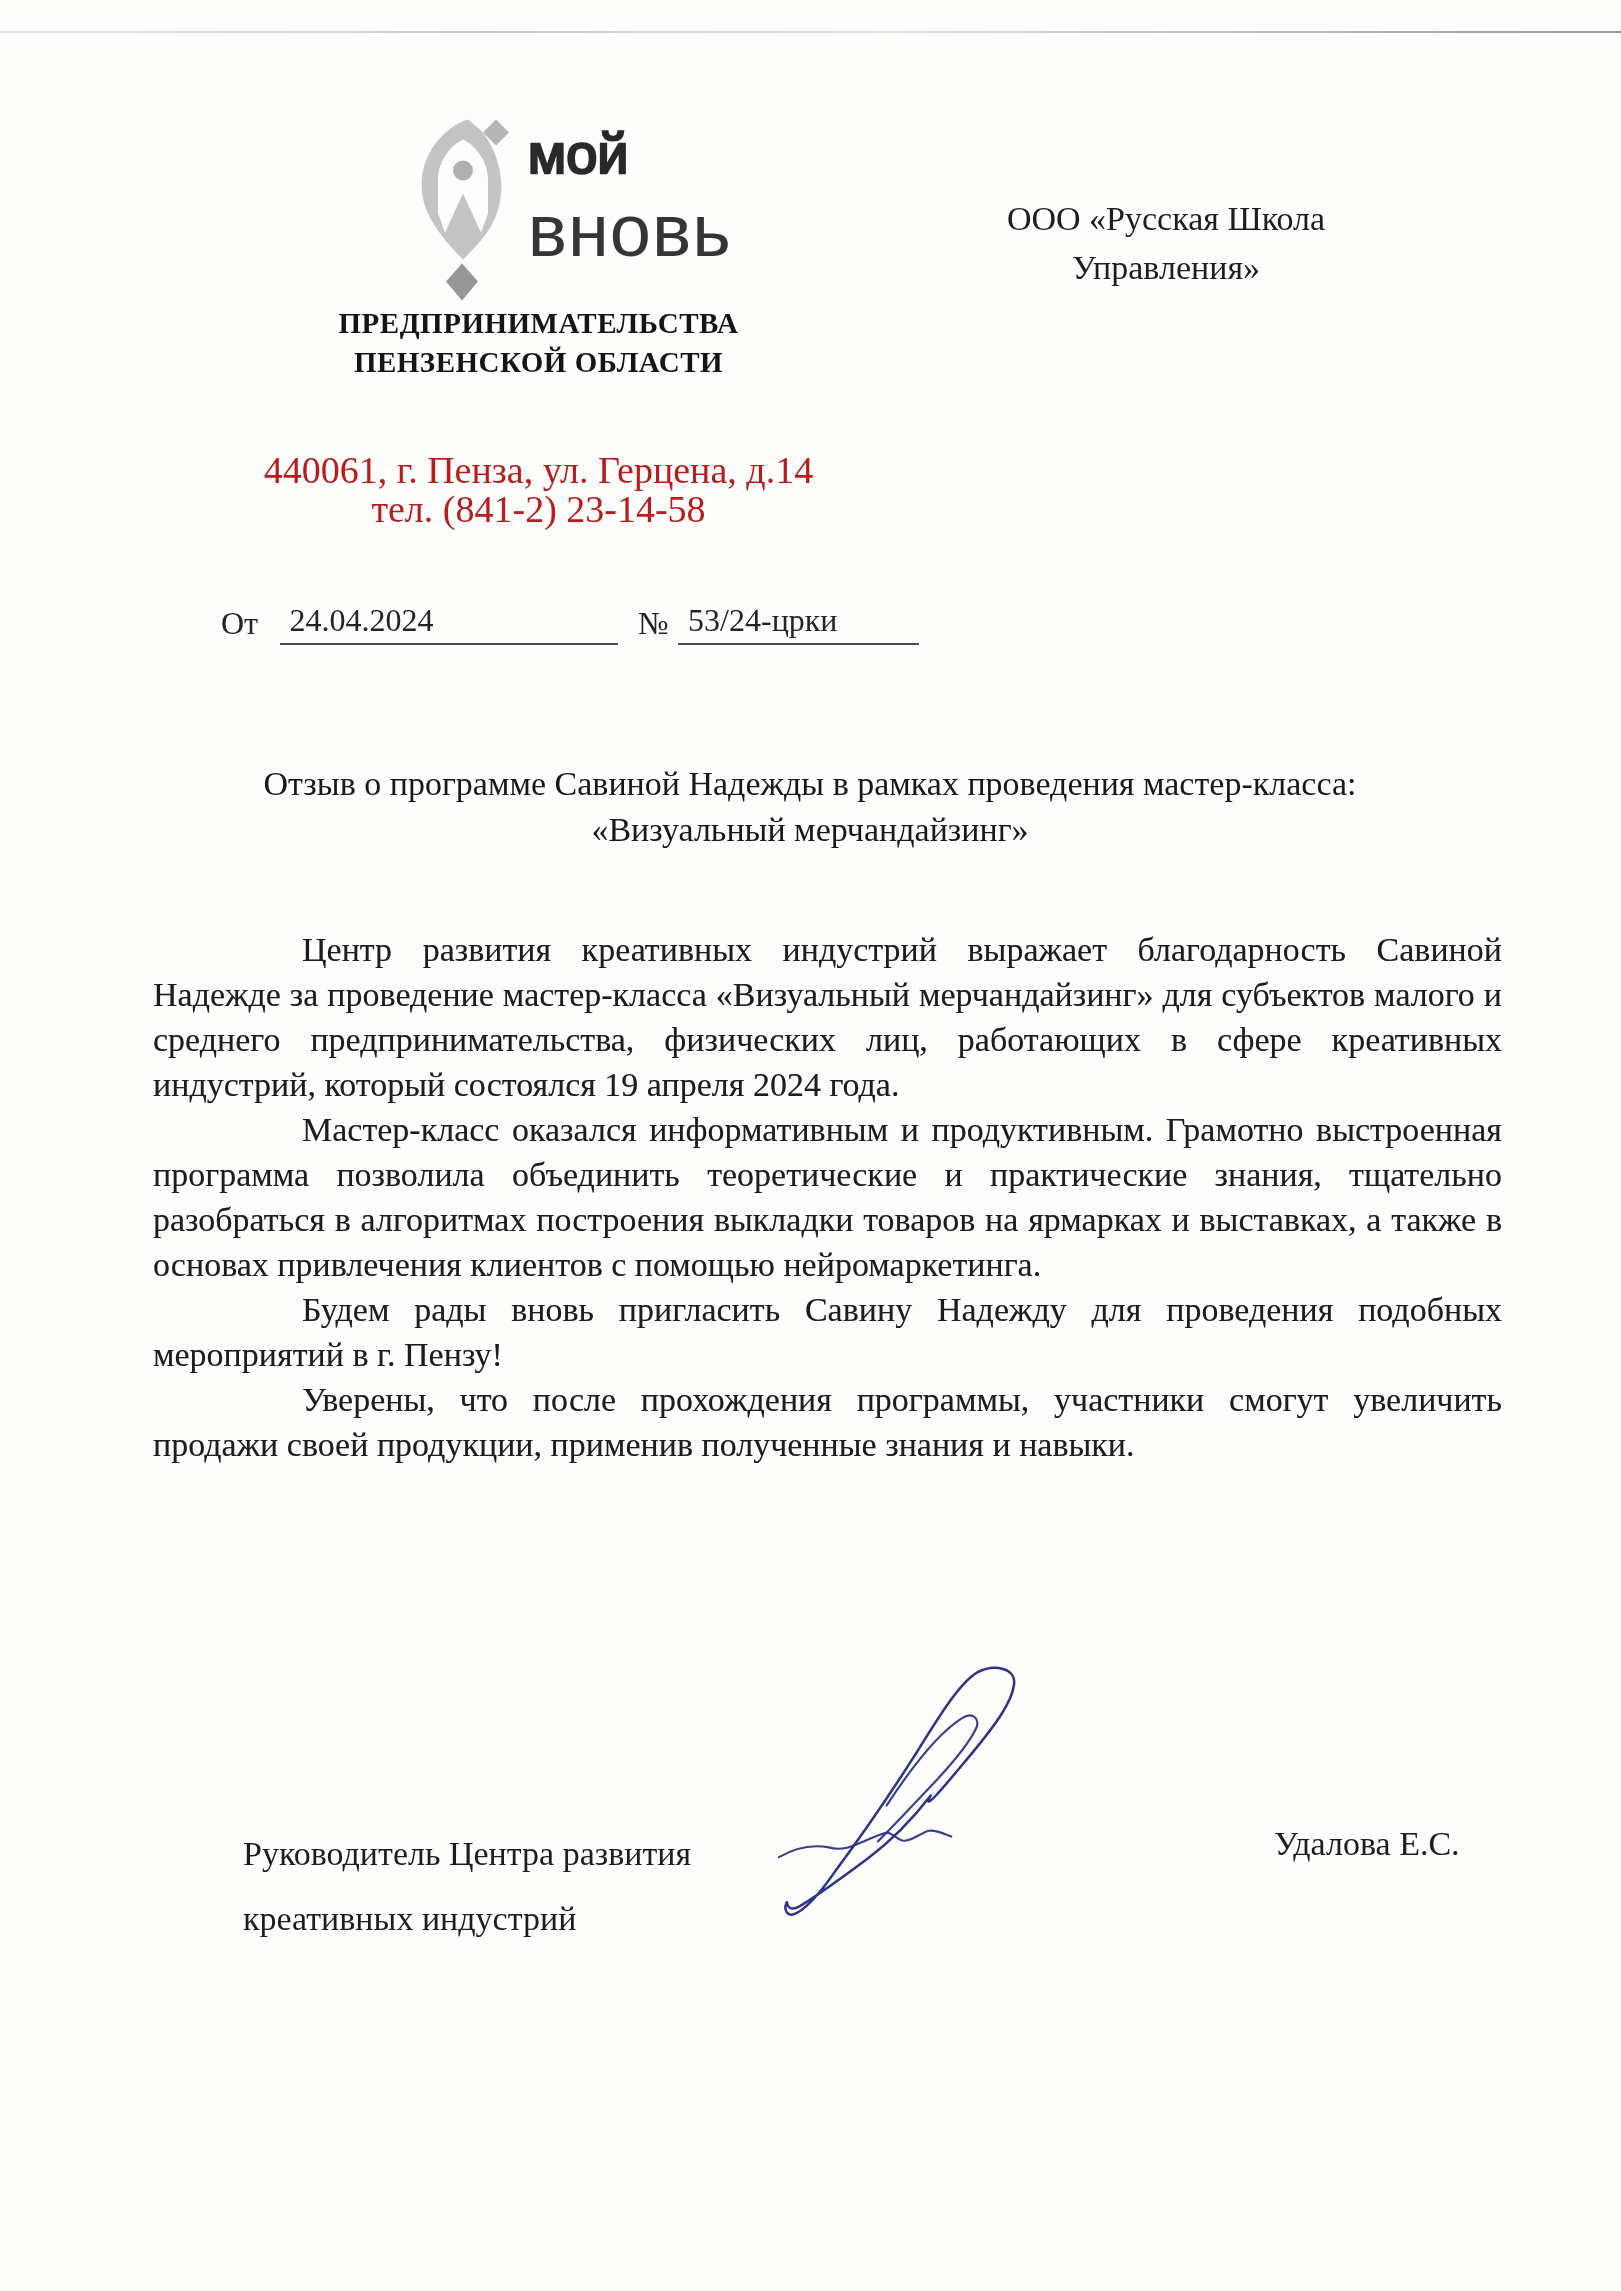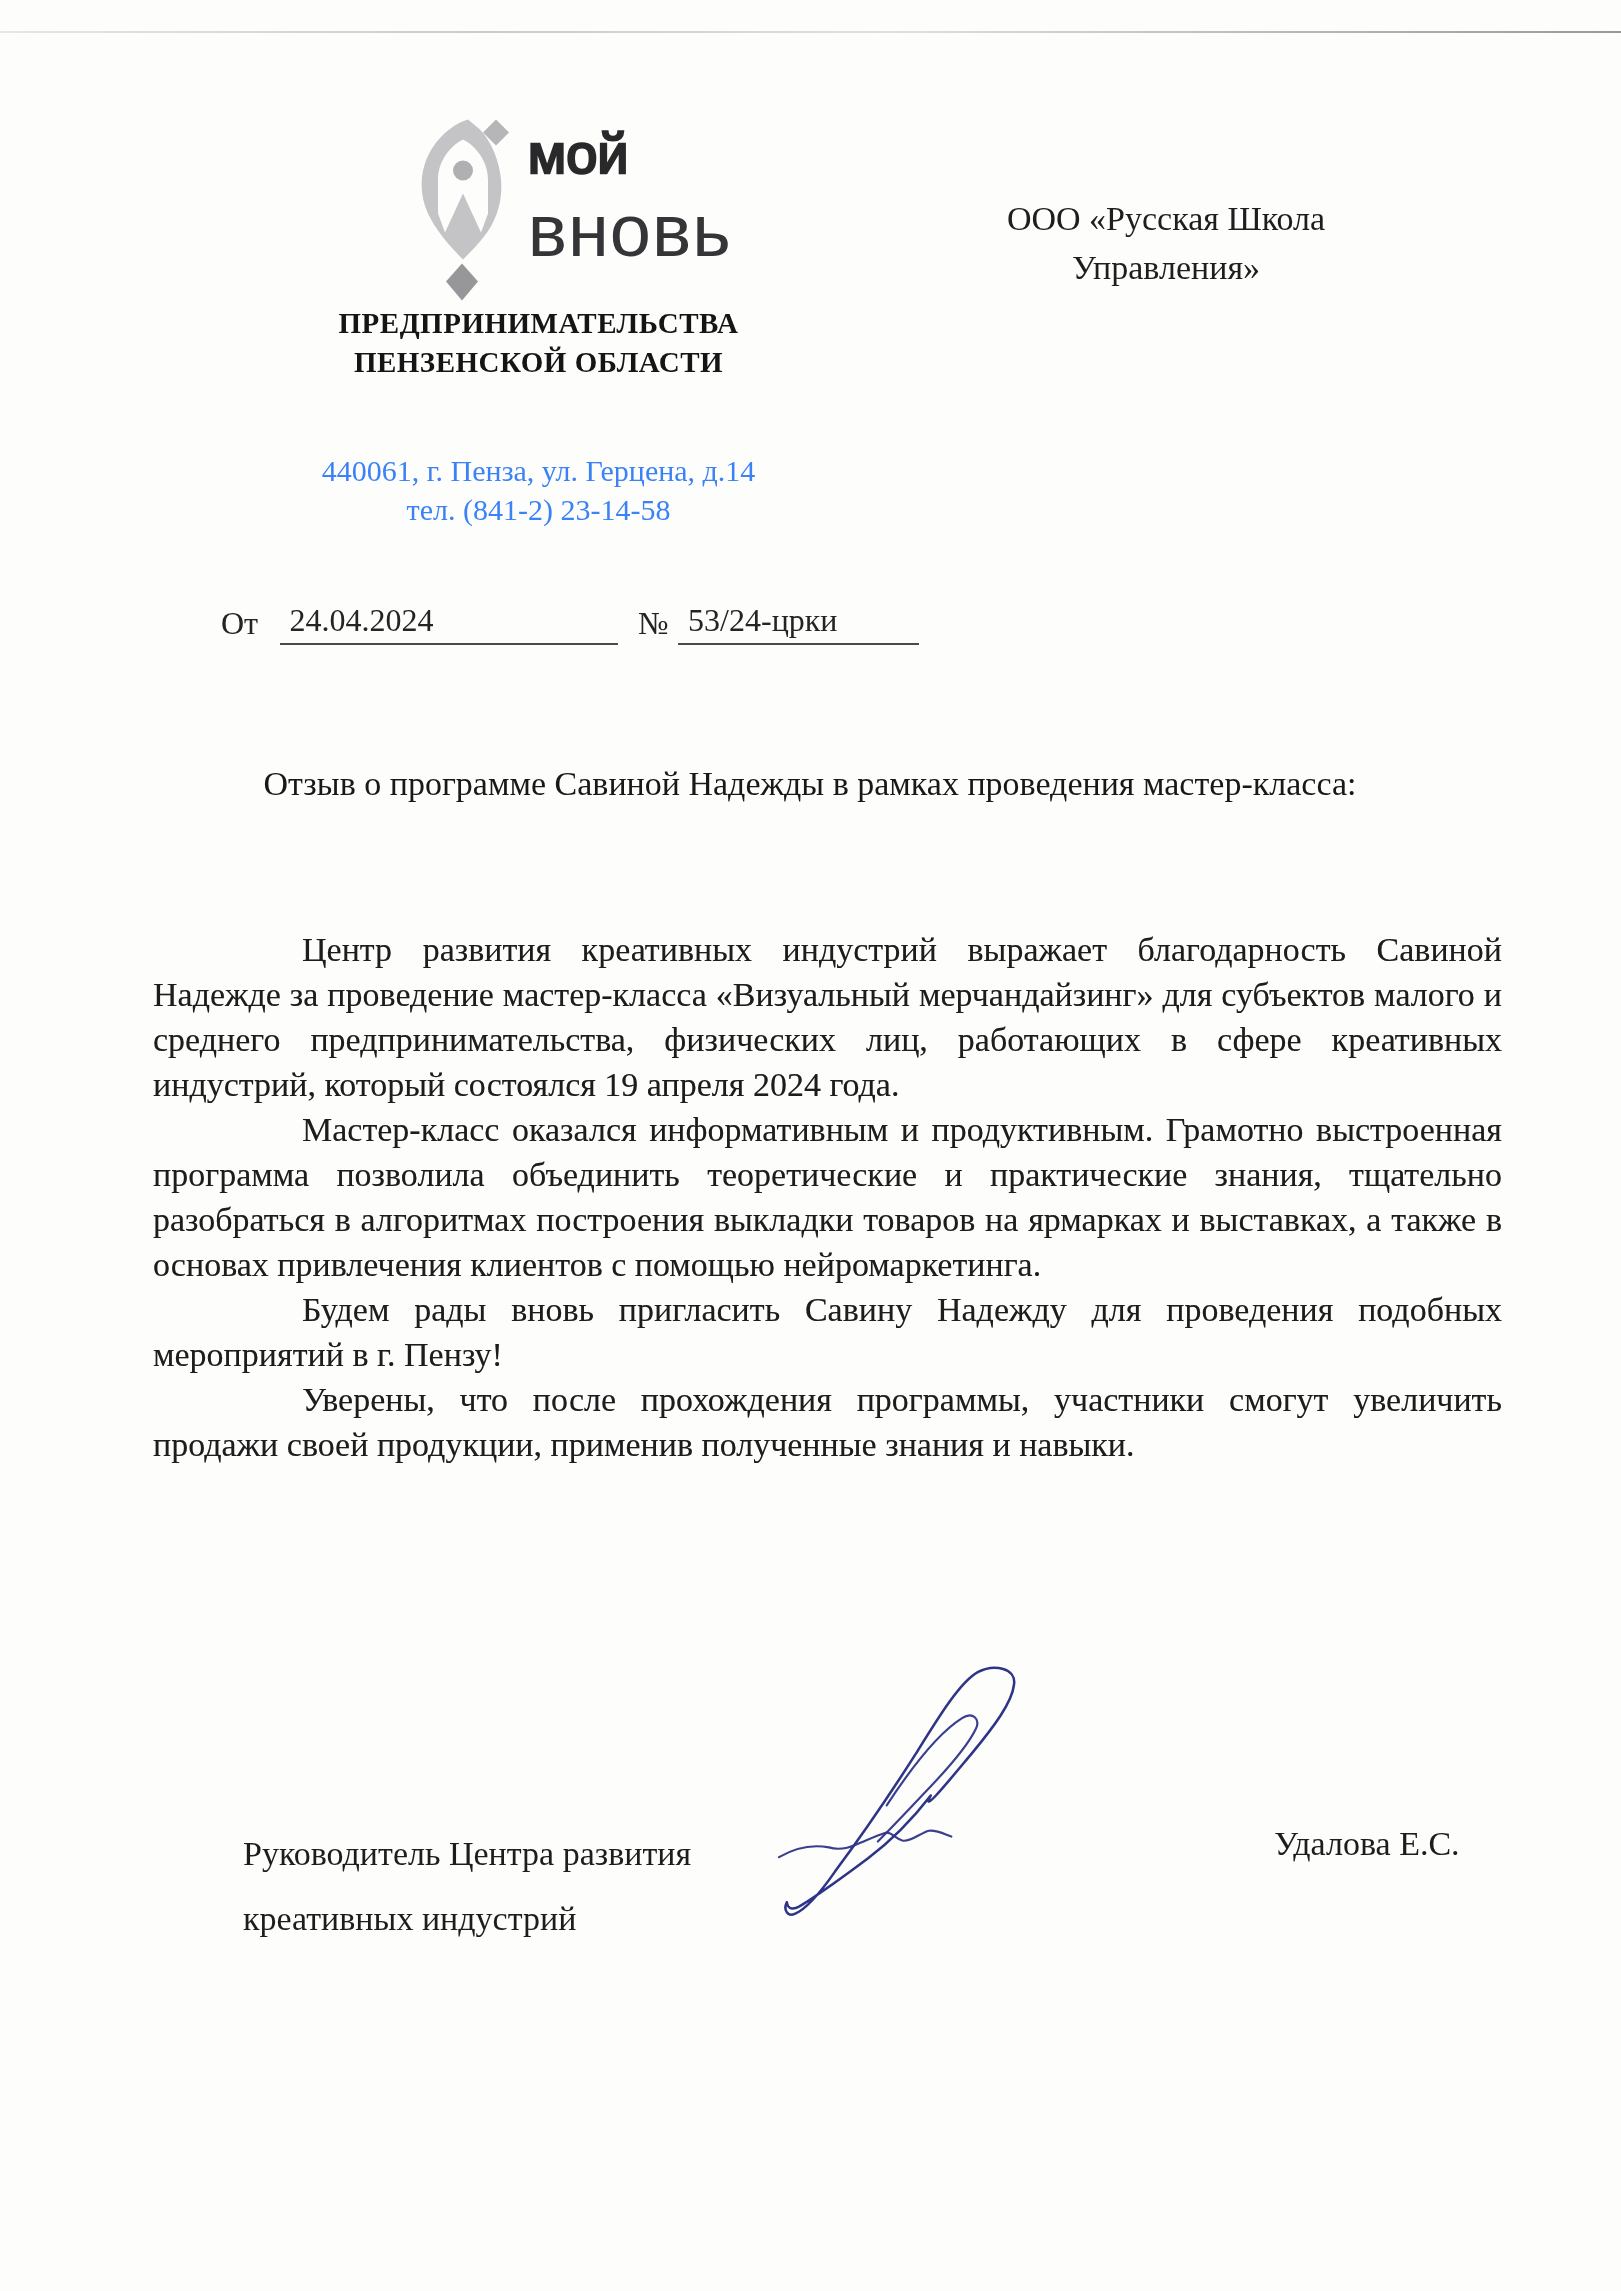--- a/index.html
+++ b/index.html
@@ -37,21 +37,21 @@
     letter-spacing:1px;margin-top:11.8px;
   }
   
   .fund-name{
     position:absolute;left:225px;top:304px;width:627px;
     text-align:center;font-weight:700;font-size:29px;line-height:39px;
     color:#151515;letter-spacing:0.5px;
   }
   .address{
     position:absolute;left:225px;top:451px;width:627px;
-    text-align:center;font-size:30px;line-height:39px;color:#3b82f6;
+    text-align:center;font-size:38px;line-height:39px;color:#b91c1c;
   }
   .recipient{
     position:absolute;left:980px;top:194px;width:372px;
     text-align:center;font-size:34px;line-height:49px;color:#1e1e1e;
   }
   
   .ref-line{
     position:absolute;left:221px;top:602px;
     font-size:32px;color:#242424;display:flex;align-items:center;
   }
@@ -133,20 +133,21 @@
 
   <div class="ref-line">
     <span>От</span>
     <span class="u ref-date">24.04.2024</span>
     <span class="ref-no-label">№</span>
     <span class="u ref-number">53/24-црки</span>
   </div>
 
   <div class="title">
     <div>Отзыв о программе Савиной Надежды в рамках проведения мастер-класса:</div>
+    <div>«Визуальный мерчандайзинг»</div>
   </div>
 
   <div class="body-text">
     <p>Центр развития креативных индустрий выражает благодарность Савиной Надежде за проведение мастер-класса «Визуальный мерчандайзинг» для субъектов малого и среднего предпринимательства, физических лиц, работающих в сфере креативных индустрий, который состоялся 19 апреля 2024 года.</p>
     <p>Мастер-класс оказался информативным и продуктивным. Грамотно выстроенная программа позволила объединить теоретические и практические знания, тщательно разобраться в алгоритмах построения выкладки товаров на ярмарках и выставках, а также в основах привлечения клиентов с помощью нейромаркетинга.</p>
     <p>Будем рады вновь пригласить Савину Надежду для проведения подобных мероприятий в г. Пензу!</p>
     <p>Уверены, что после прохождения программы, участники смогут увеличить продажи своей продукции, применив полученные знания и навыки.</p>
   </div>
 
   <div class="sig-label">

